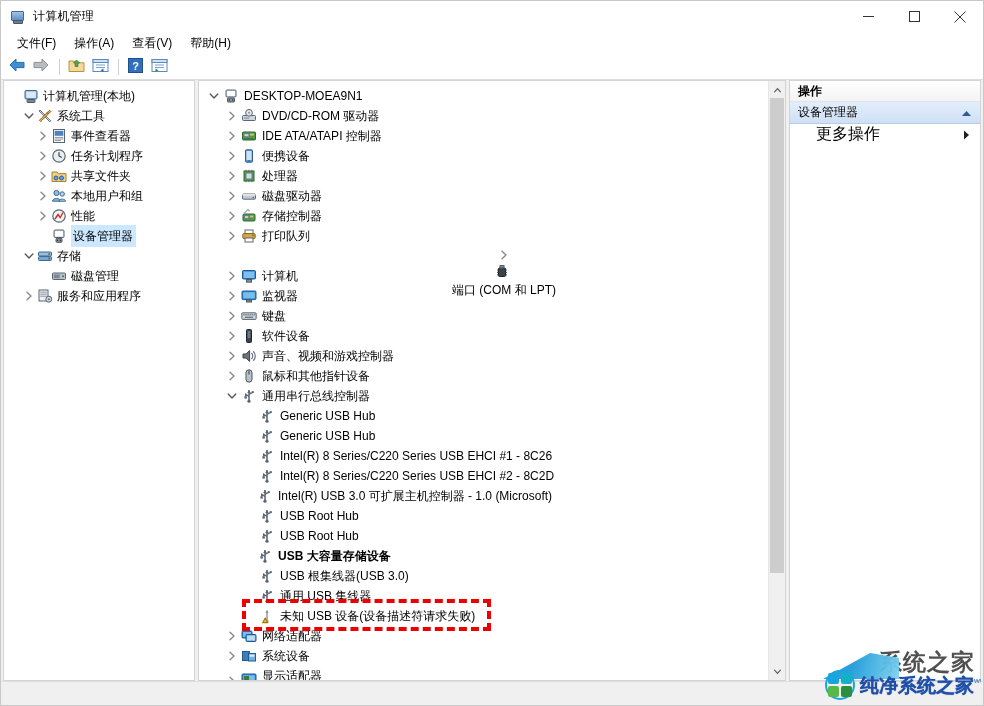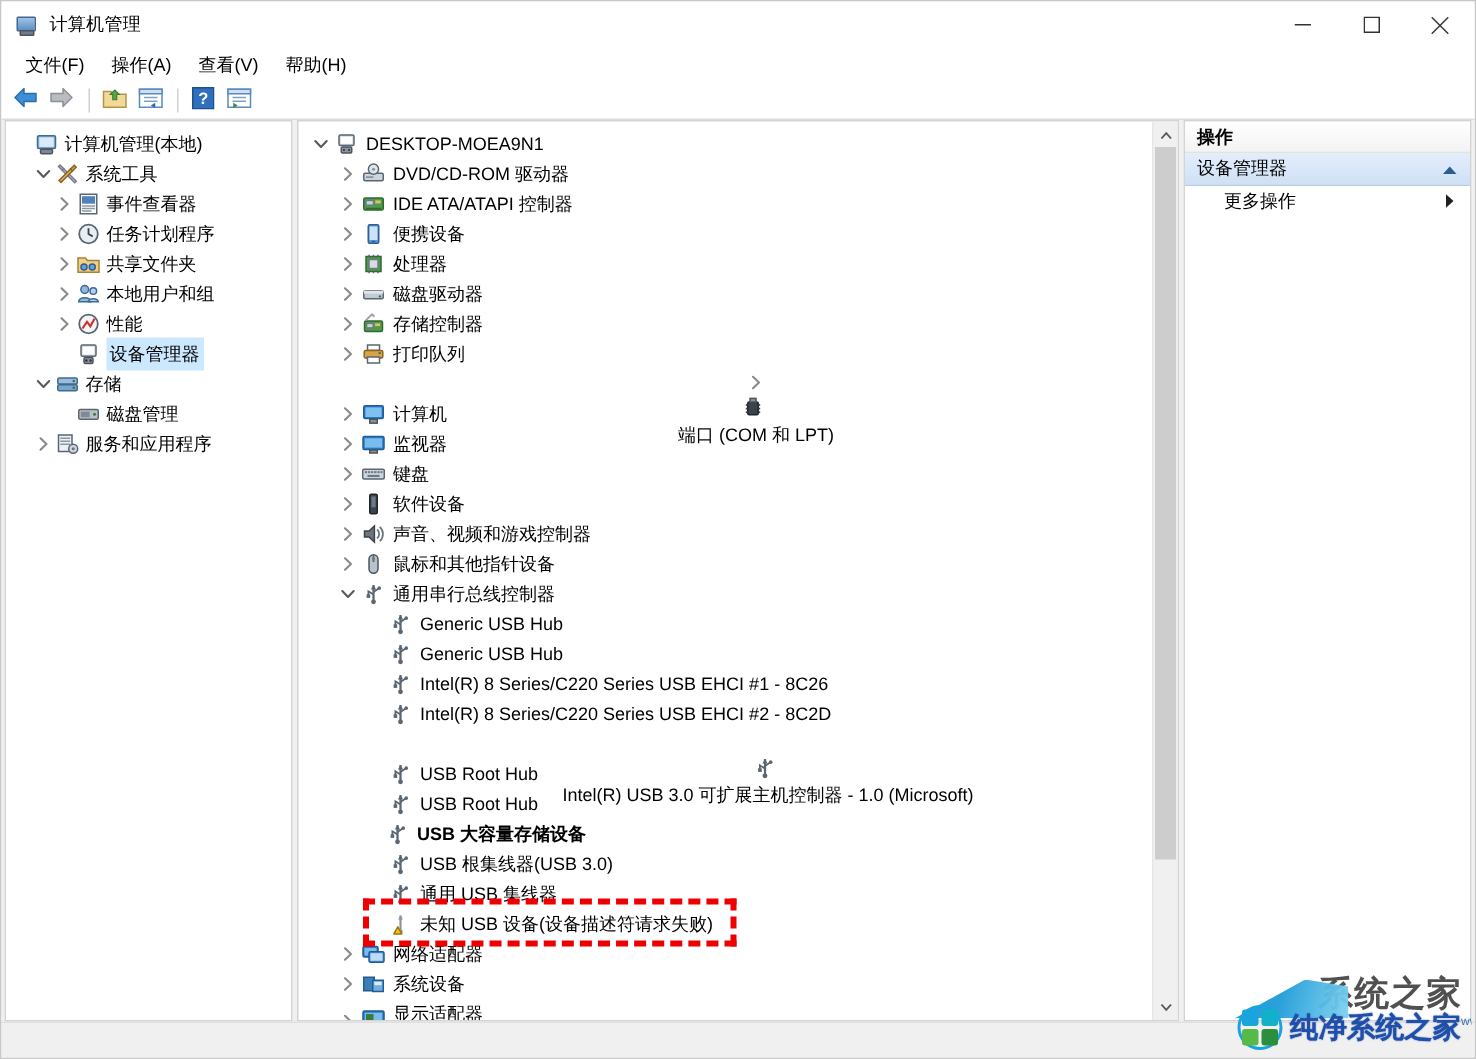--- a/index.html
+++ b/index.html
@@ -142,21 +142,21 @@
   .action-group-hdr {
     height: 22px; flex: 0 0 22px;
     background: linear-gradient(#e3eefc,#cfe0f5);
     border-bottom: 1px solid #b6cde6;
     display:flex; align-items:center; padding: 0 8px 0 8px;
     font-size: 12px;
   }
   .action-group-hdr .lbl { flex:1 1 auto; }
   .action-item {
     height: 21px; display:flex; align-items:center;
-    padding-left: 26px; padding-right: 10px; font-size:12px;
+    padding-left: 26px; padding-right: 10px; font-size:16px;
   }
   .action-item .lbl { flex:1 1 auto; }
 
   
   .statusbar {
     height: 24px; flex: 0 0 24px;
     background: #f0f0f0;
     border-top: 1px solid #dfdfdf;
   }
 
@@ -718,21 +718,21 @@
                 <circle cx="8" cy="13.2" r="1.6" fill="#5a6672"></circle>
                 <line x1="8" y1="2" x2="8" y2="12" stroke="#5a6672" stroke-width="1.5"></line>
                 <path d="M8 2 L6.2 5 L9.8 5 Z" fill="#5a6672"></path>
                 <path d="M8 8.4 L4.6 6.2 L4.6 8.6" stroke="#5a6672" stroke-width="1.2" fill="none"></path>
                 <rect x="3.4" y="8.2" width="2.4" height="2.4" fill="#5a6672"></rect>
                 <path d="M8 6.6 L11.4 4.4" stroke="#5a6672" stroke-width="1.2" fill="none"></path>
                 <circle cx="11.8" cy="4.1" r="1.2" fill="#5a6672"></circle>
               </svg></span>
             <span class="dlabel">Intel(R) 8 Series/C220 Series USB EHCI #2 - 8C2D</span>
           </div>
-          <div class="drow" style="padding-left: 40px; flex-direction: column;">
+          <div class="drow" style="padding-left: 40px;">
             <span class="dtwist"></span>
             <span class="dicon"><svg width="16" height="16" viewBox="0 0 16 16">
                 <circle cx="8" cy="13.2" r="1.6" fill="#5a6672"></circle>
                 <line x1="8" y1="2" x2="8" y2="12" stroke="#5a6672" stroke-width="1.5"></line>
                 <path d="M8 2 L6.2 5 L9.8 5 Z" fill="#5a6672"></path>
                 <path d="M8 8.4 L4.6 6.2 L4.6 8.6" stroke="#5a6672" stroke-width="1.2" fill="none"></path>
                 <rect x="3.4" y="8.2" width="2.4" height="2.4" fill="#5a6672"></rect>
                 <path d="M8 6.6 L11.4 4.4" stroke="#5a6672" stroke-width="1.2" fill="none"></path>
                 <circle cx="11.8" cy="4.1" r="1.2" fill="#5a6672"></circle>
               </svg></span>

